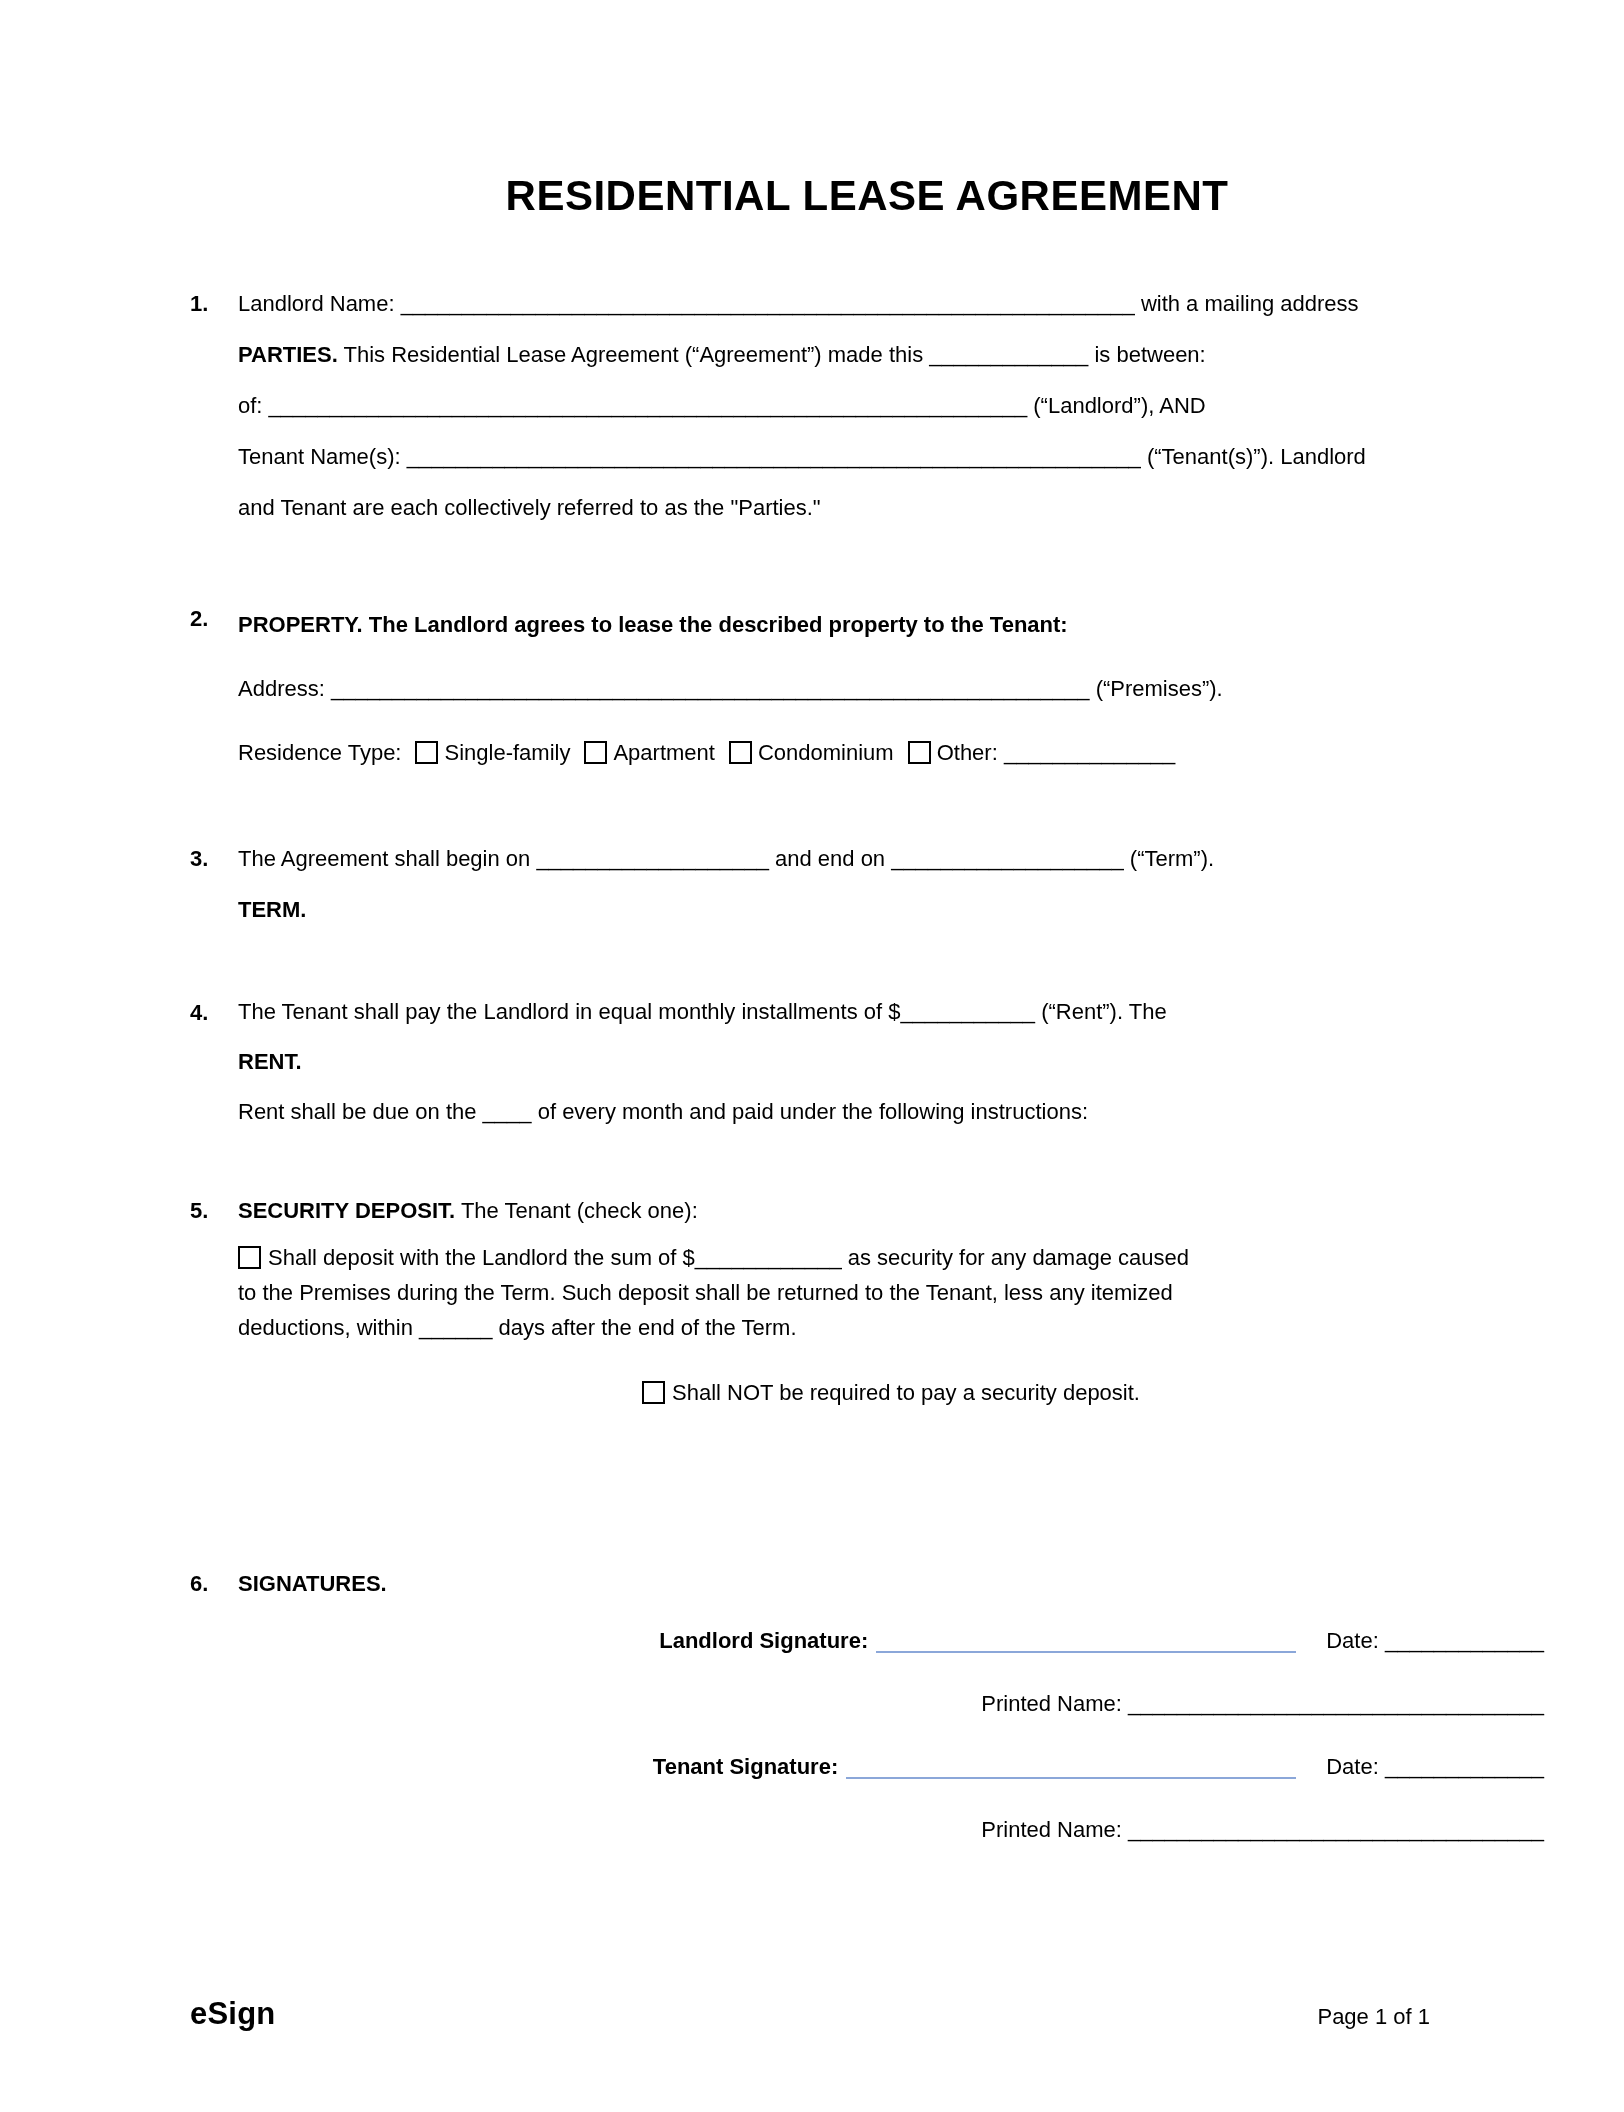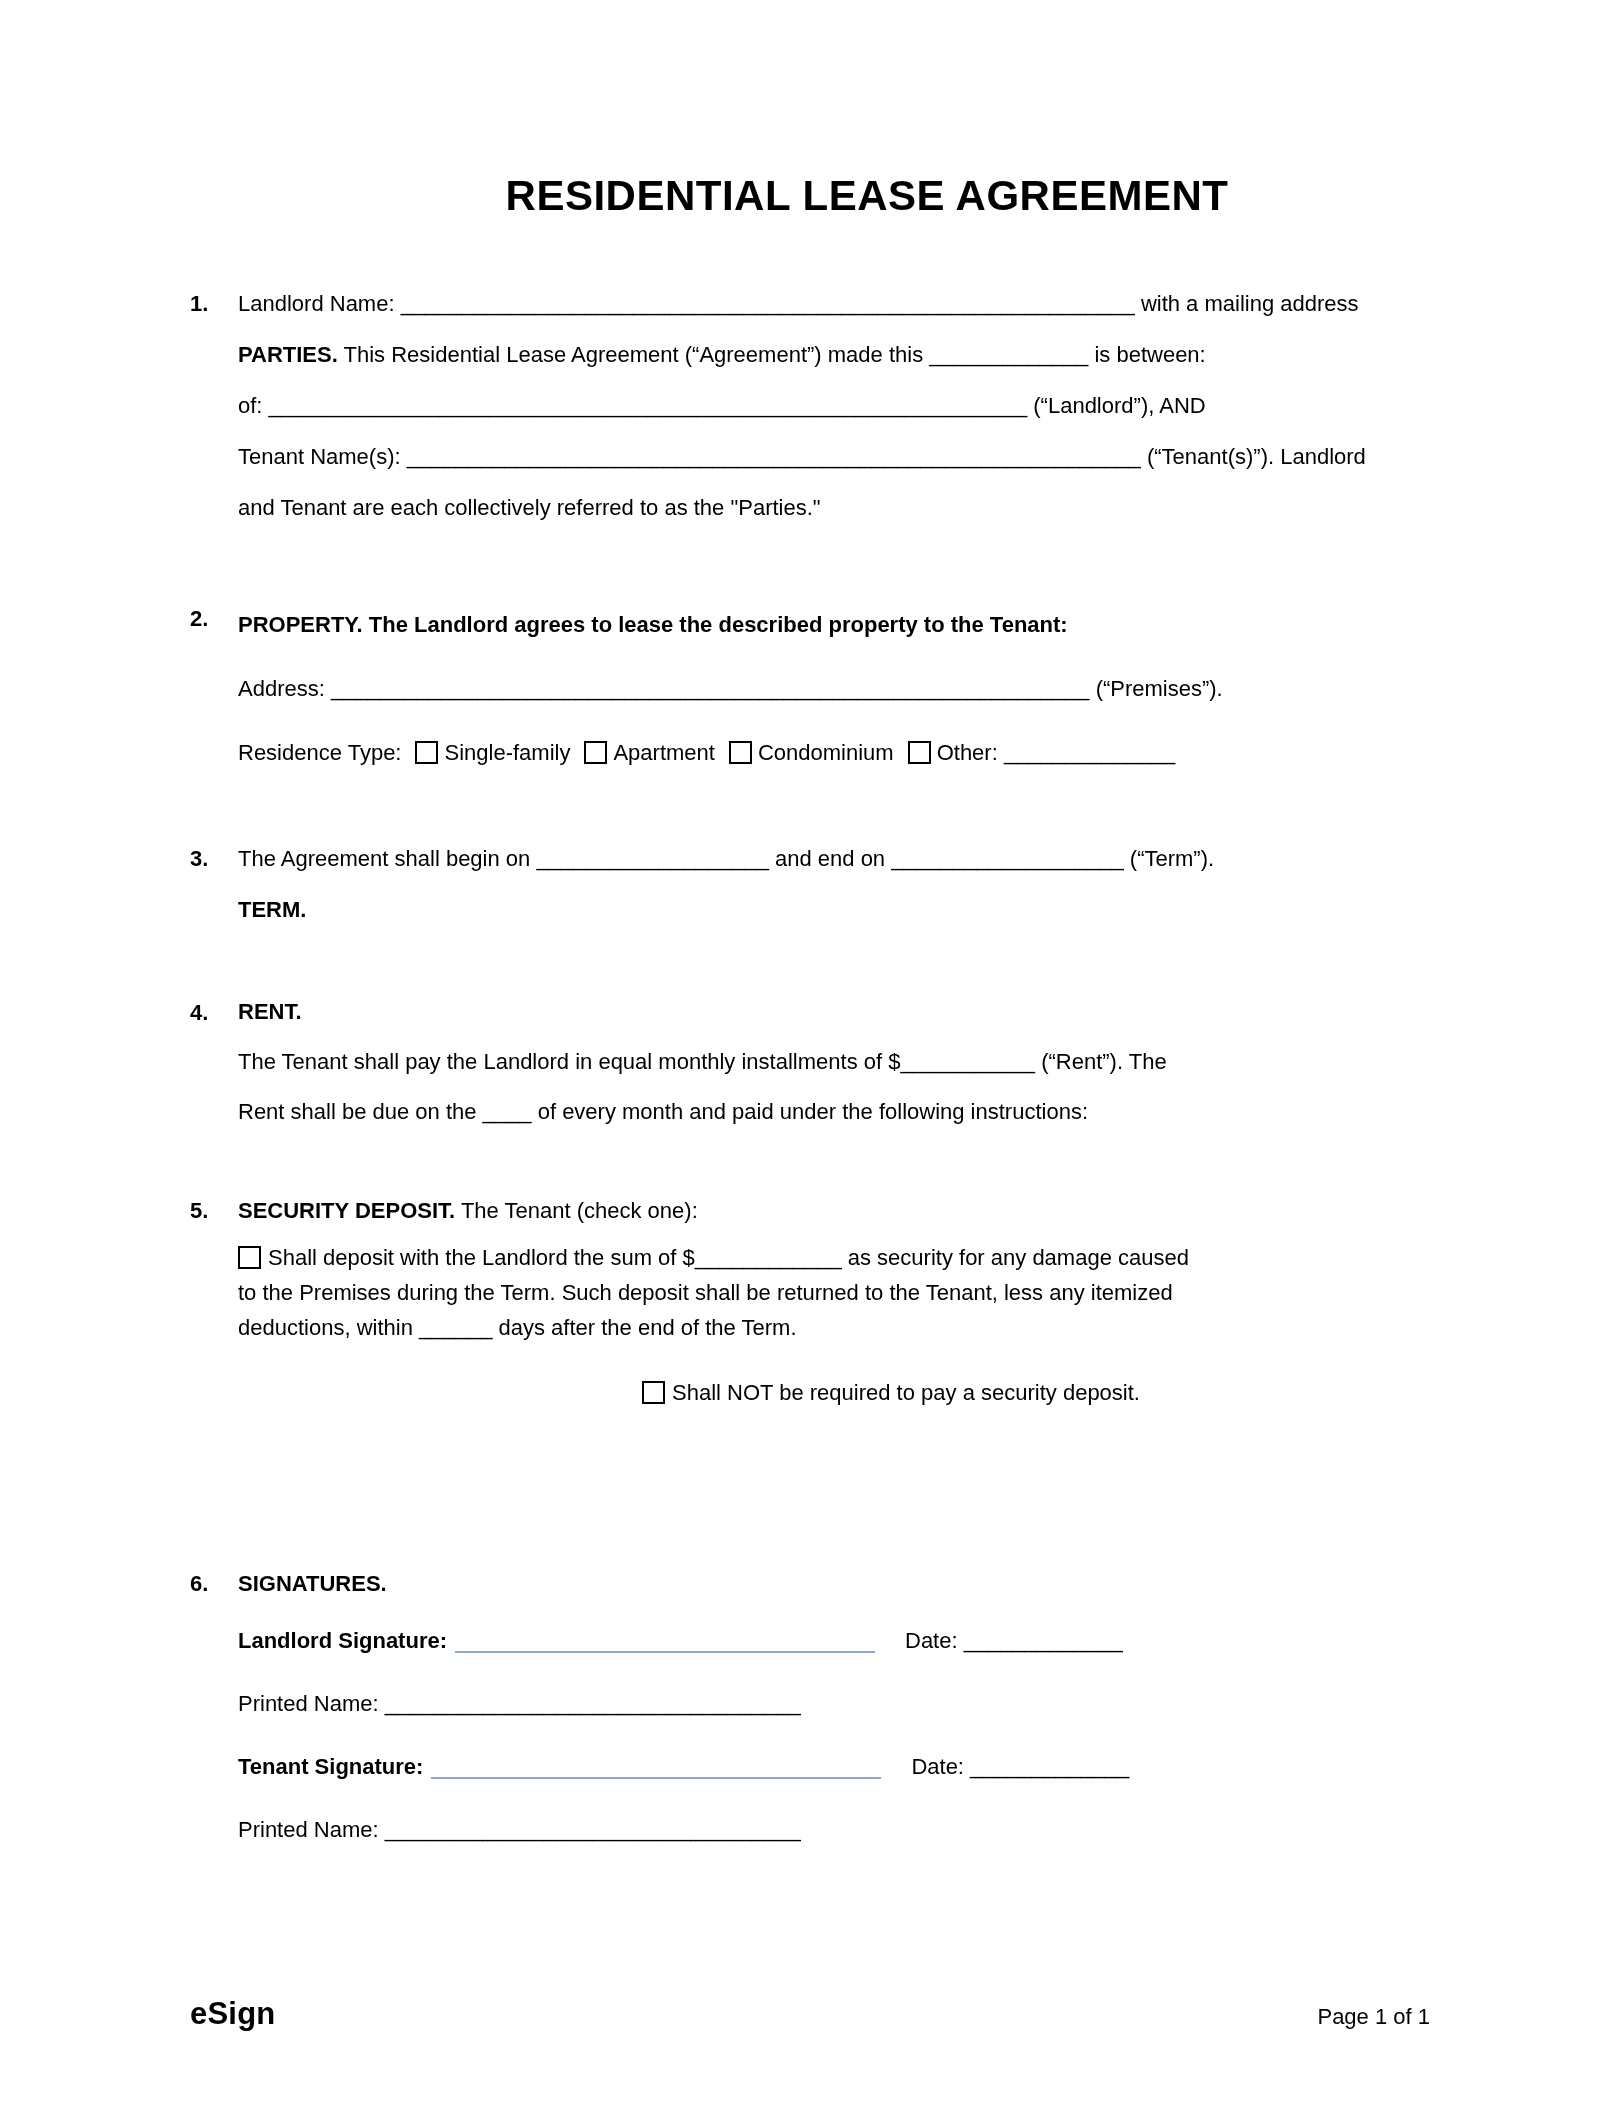--- a/index.html
+++ b/index.html
@@ -59,21 +59,21 @@
 
   .deposit-para {
     margin-top: 4px;
     line-height: 35px;
     white-space: nowrap;
   }
   .deposit-para .checkbox { margin-right: 7px; }
   .deposit-b { margin-top: 30px; line-height: 35px; white-space: nowrap; text-align: center; }
   .deposit-b .checkbox { margin-right: 7px; }
 
-  .sig-row { line-height: 63px; white-space: nowrap; }
+  .sig-row { line-height: 63px; white-space: nowrap; text-align: right; }
   .sig-line {
     display: inline-block;
     width: 420px;
     height: 5px;
     border-bottom: 2px solid #8ba7d9;
     vertical-align: -5px;
     margin-left: 8px;
   }
   .sig-line.tenant { width: 450px; }
   .sig-date { margin-left: 30px; }
@@ -123,22 +123,22 @@
     <div class="num">3.</div>
     <div class="content">
       <div class="line">The Agreement shall begin on ___________________ and end on ___________________ (“Term”).</div>
       <div class="line bold">TERM.</div>
     </div>
   </div>
 
   <div class="section s4">
     <div class="num">4.</div>
     <div class="content">
+      <div class="line">The Tenant shall pay the Landlord in equal monthly installments of $___________ (“Rent”). The</div>
       <div class="line bold">RENT.</div>
-      <div class="line">The Tenant shall pay the Landlord in equal monthly installments of $___________ (“Rent”). The</div>
       <div class="line">Rent shall be due on the ____ of every month and paid under the following instructions:</div>
     </div>
   </div>
 
   <div class="section s5">
     <div class="num">5.</div>
     <div class="content">
       <div class="line"><span class="bold">SECURITY DEPOSIT.</span><span> The Tenant (check one):</span></div>
       <div class="deposit-para"><span class="checkbox"></span><span>Shall deposit with the Landlord the sum of $____________ as security for any damage caused</span><br><span>to the Premises during the Term. Such deposit shall be returned to the Tenant, less any itemized</span><br><span>deductions, within ______ days after the end of the Term.</span></div>
       <div class="deposit-b"><span class="checkbox"></span><span>Shall NOT be required to pay a security deposit.</span></div>

